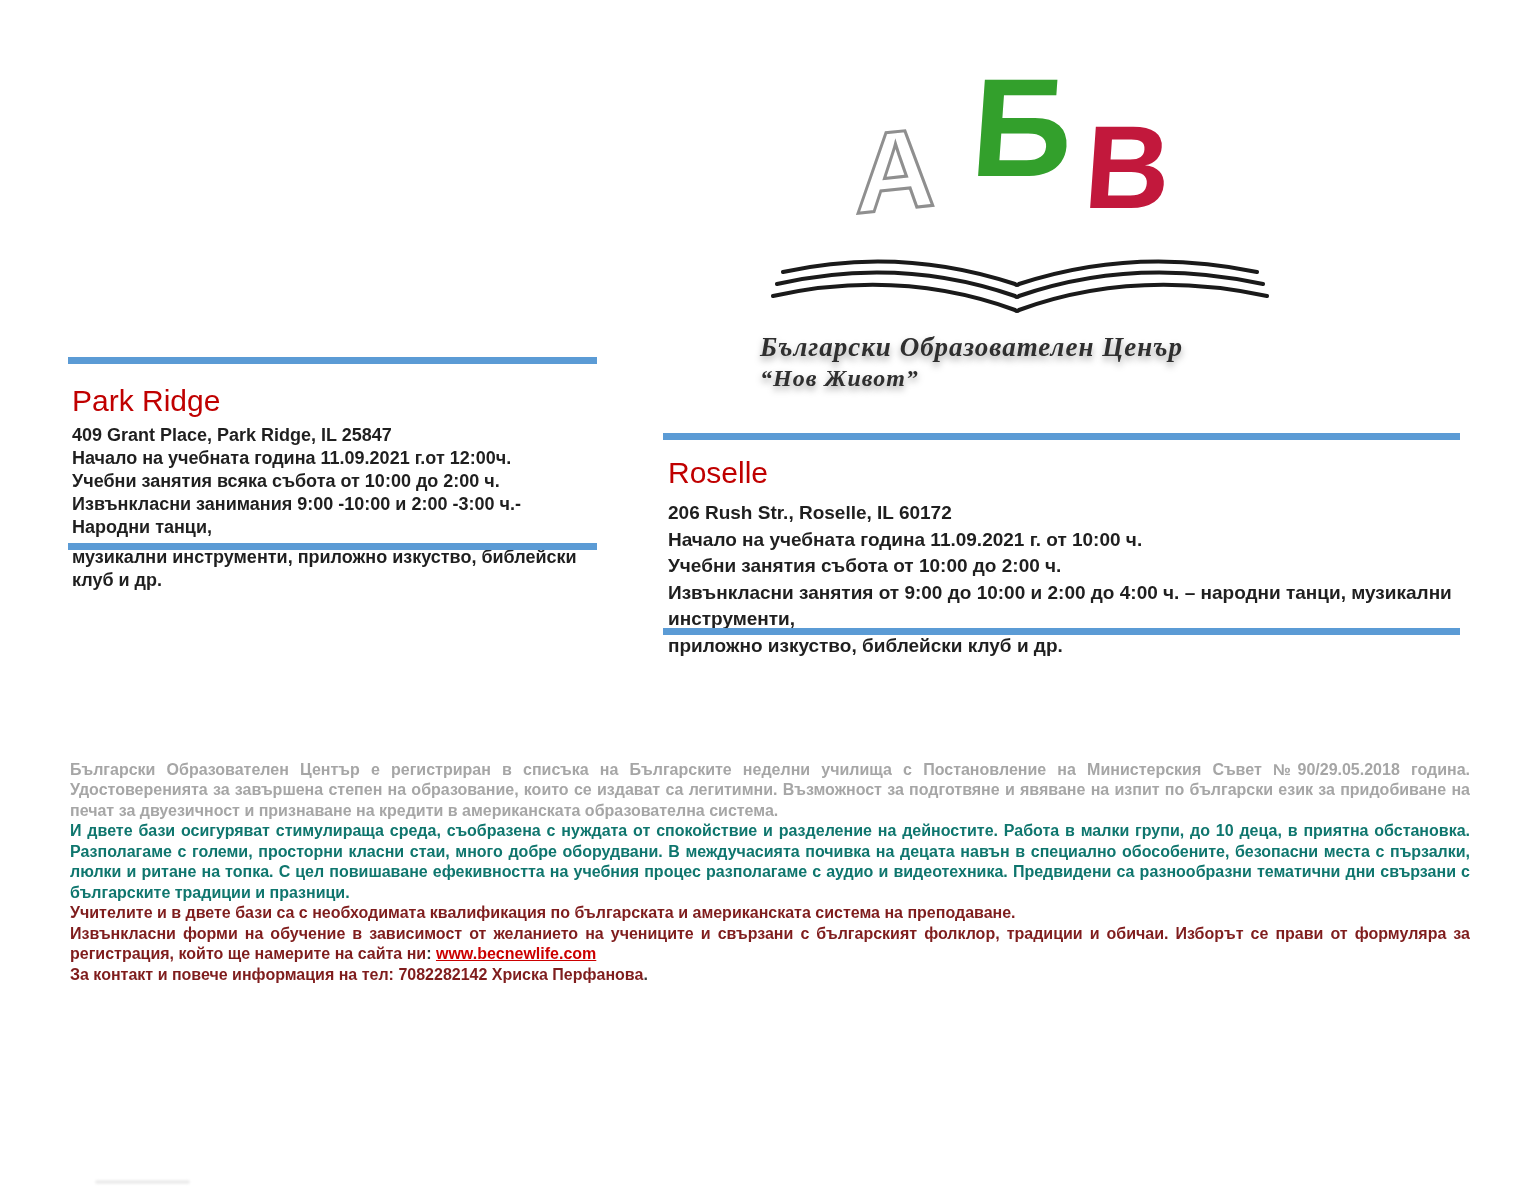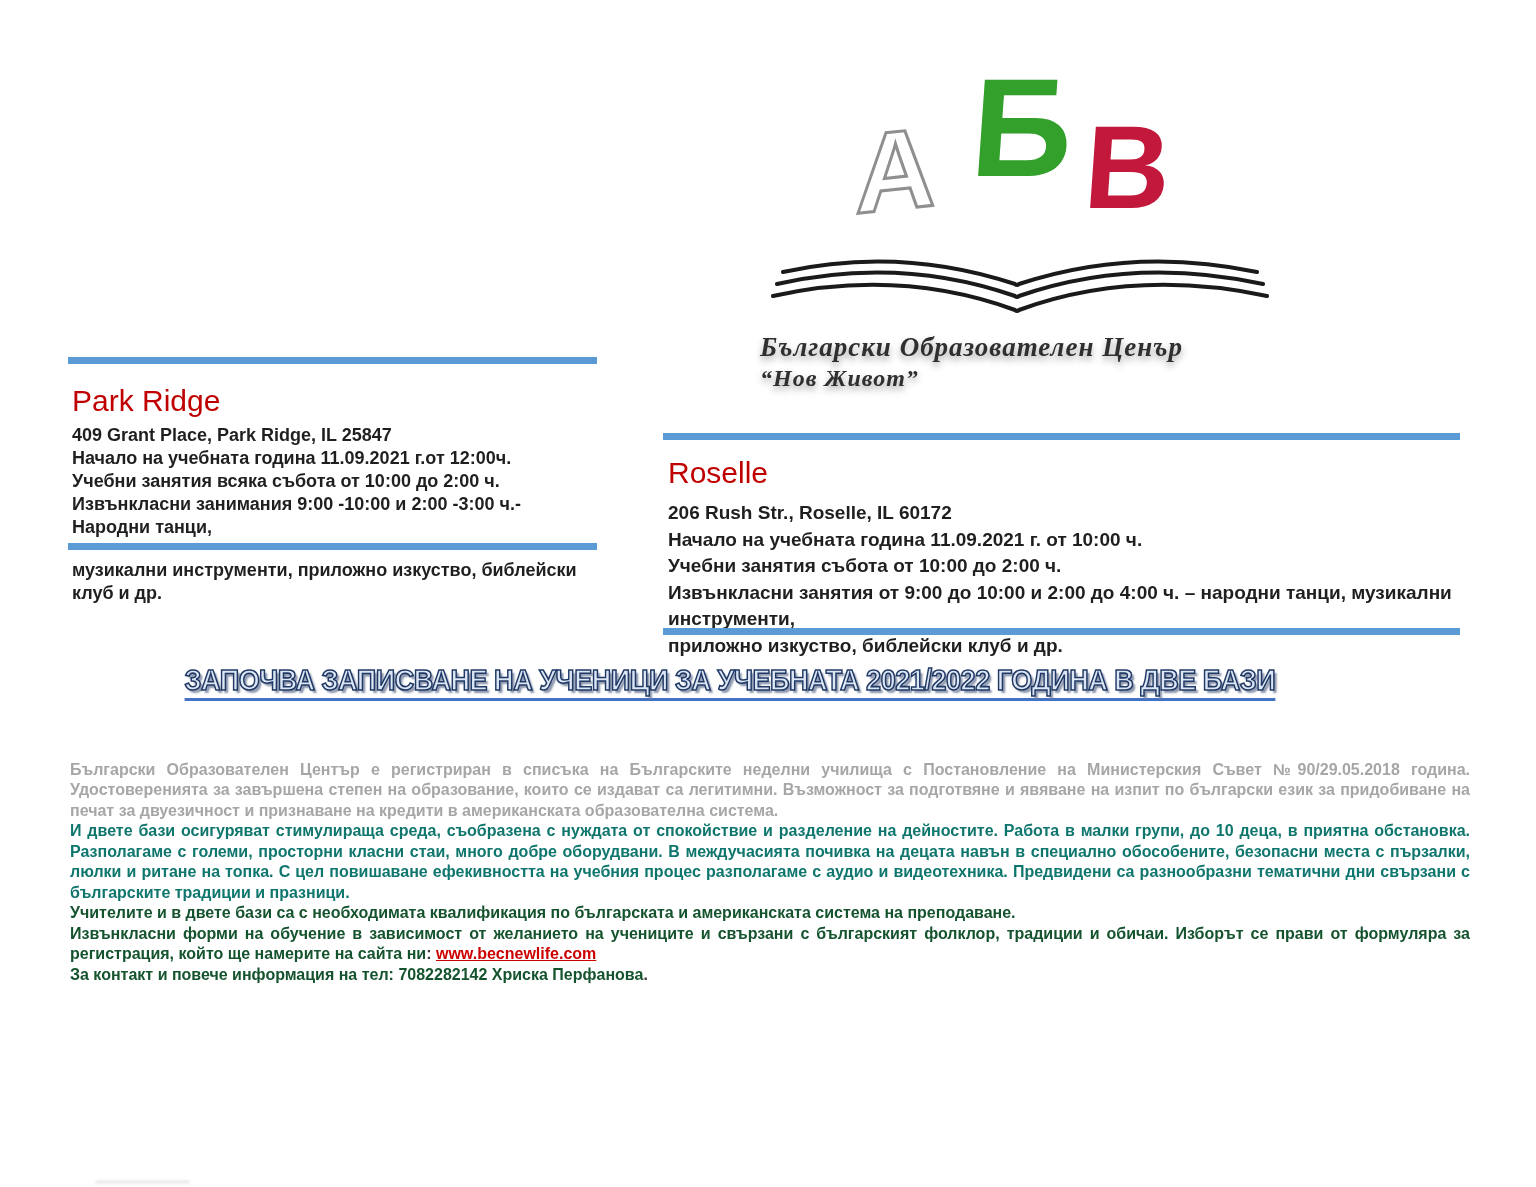--- a/index.html
+++ b/index.html
@@ -35,41 +35,41 @@
 
   .loc-title{
     position:absolute;font-size:30px;font-weight:normal;color:#C00000;line-height:1;
   }
   .pr-title{left:72px;top:386px;}
   .ro-title{left:668px;top:458px;}
 
   .loc-body{position:absolute;font-size:18px;font-weight:bold;color:#1f1f1f;}
   .pr-body{left:72px;top:424px;width:525px;line-height:23px;}
   .ro-body{left:668px;top:500px;width:800px;font-size:19px;line-height:26.5px;}
-  .loc-body .gap{margin-top:20px;}
+  .loc-body .gap{margin-top:7px;}
 
   
   .announce-wrap{position:absolute;left:0;top:663px;width:1460px;text-align:center;}
   .announce{
     display:inline-block;font-size:30px;font-weight:800;letter-spacing:-0.5px;
     color:#DCE6F4;-webkit-text-stroke:1.6px #1F3864;
     text-shadow:3px 3px 2px rgba(120,132,158,0.85);
     border-bottom:3px solid #4472C4;padding-bottom:1px;
     transform:scaleX(0.9);transform-origin:center;white-space:nowrap;
   }
 
   
   .paragraphs{
     position:absolute;left:70px;top:760px;width:1400px;
     font-size:16px;font-weight:bold;line-height:1.28;text-align:justify;
   }
   .paragraphs p{margin:0;}
   .t-gray{color:#A6A6A6;}
   .t-green{color:#0f766e;}
-  .t-red{color:#14532d;}
+  .t-red{color:#7f1d1d;}
   .t-dark{color:#3a3a3a;}
   .site-link{color:#CC0000;text-decoration:underline;}
 
   .scan-smudge{
     position:absolute;left:95px;top:1180px;width:95px;height:4px;
     background:#ededed;border-radius:2px;filter:blur(1px);
   }
 </style>
 </head>
 <body>
@@ -106,23 +106,20 @@
   <div class="loc-title ro-title">Roselle</div>
   <div class="loc-body ro-body">
     <div>206 Rush Str., Roselle, IL 60172</div>
     <div>Начало на учебната година 11.09.2021 г. от 10:00 ч.</div>
     <div>Учебни занятия събота от 10:00 до 2:00 ч.</div>
     <div>Извънкласни занятия от 9:00 до 10:00 и 2:00 до 4:00 ч. – народни танци, музикални инструменти,</div>
     <div>приложно изкуство, библейски клуб и др.</div>
   </div>
   <div class="rule ro-rule-bottom"></div>
 
-  <div class="announce-wrap">
-    <span class="announce">ЗАПОЧВА ЗАПИСВАНЕ НА УЧЕНИЦИ ЗА УЧЕБНАТА 2021/2022 ГОДИНА В ДВЕ БАЗИ</span>
-  </div>
 
   <div class="paragraphs">
     <p class="t-gray">Български Образователен Център е регистриран в списъка на Българските неделни училища с Постановление на Министерския Съвет №90/29.05.2018 година. Удостоверенията за завършена степен на образование, които се издават са легитимни. Възможност за подготвяне и явяване на изпит по български език за придобиване на печат за двуезичност и признаване на кредити в американската образователна система.</p>
     <p class="t-green">И двете бази осигуряват стимулираща среда, съобразена с нуждата от спокойствие и разделение на дейностите. Работа в малки групи, до 10 деца, в приятна обстановка. Разполагаме с големи, просторни класни стаи, много добре оборудвани. В междучасията почивка на децата навън в специално обособените, безопасни места с пързалки, люлки и ритане на топка. С цел повишаване ефекивността на учебния процес разполагаме с аудио и видеотехника. Предвидени са разнообразни тематични дни свързани с българските традиции и празници.</p>
     <p class="t-red">Учителите и в двете бази са с необходимата квалификация по българската и американската система на преподаване.</p>
     <p><span class="t-red">Извънкласни форми на обучение в зависимост от желанието на учениците и свързани с българският фолклор, традиции и обичаи. Изборът се прави от формуляра за регистрация, който ще намерите на сайта ни</span><span class="t-dark">: </span><span class="site-link">www.becnewlife.com</span></p>
     <p><span class="t-red">За контакт и повече информация на тел: 7082282142 Хриска Перфанова</span><span class="t-dark">.</span></p>
   </div>
 
   <div class="scan-smudge"></div>

